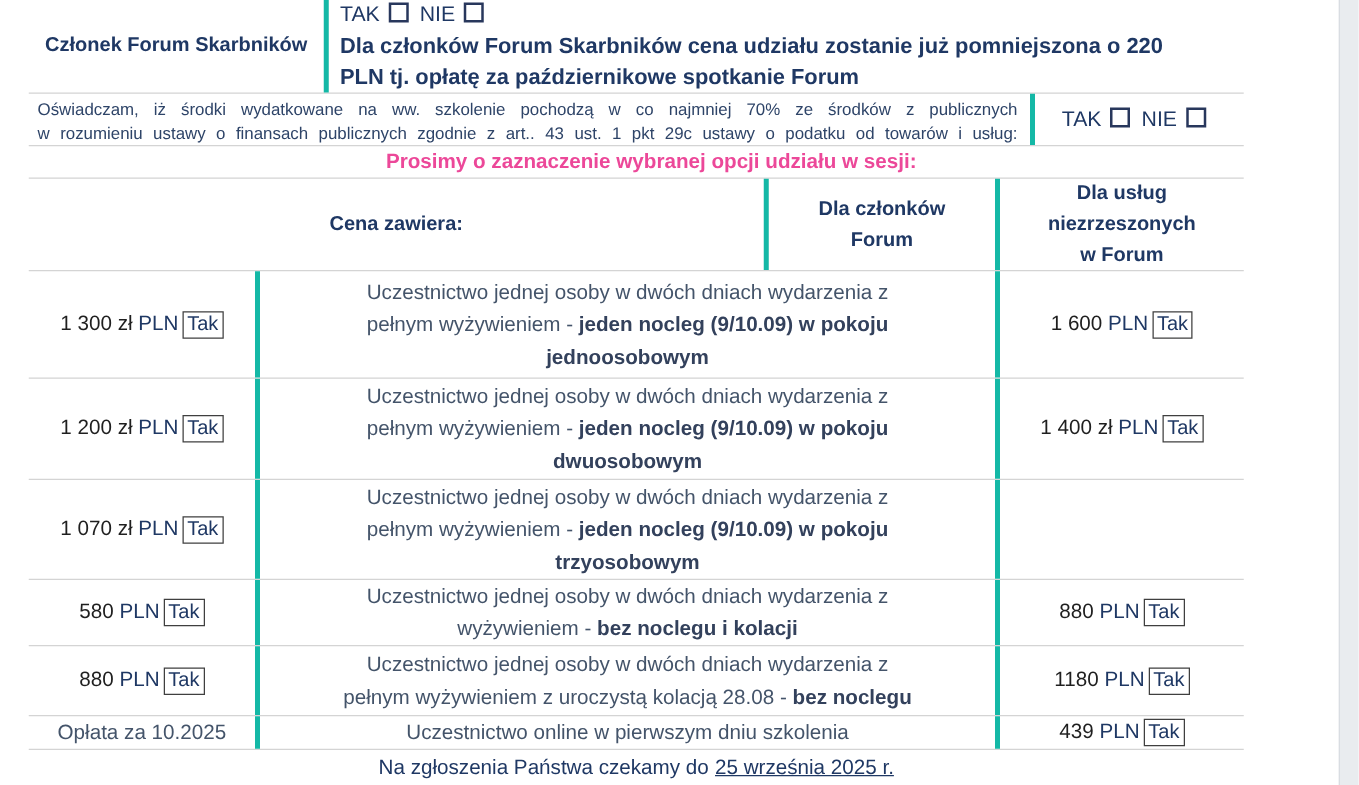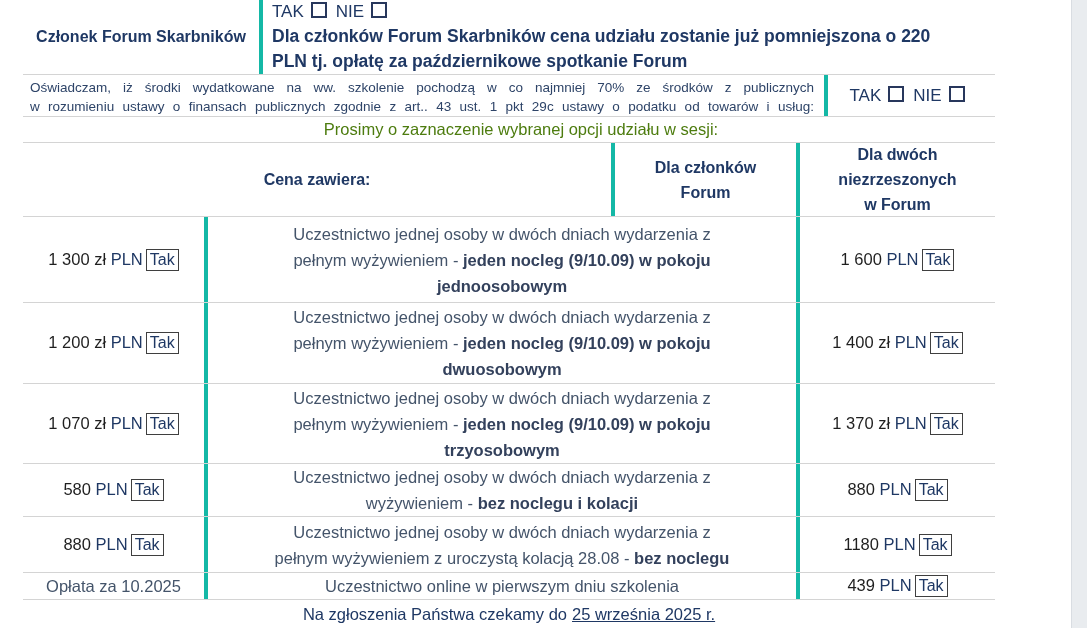--- a/index.html
+++ b/index.html
@@ -37,21 +37,21 @@
   .r-declaration { height:42px; }
   .decl-text-cell { width:805px; padding:3px 10px 0 7px; }
   .decl-line {
     font-size:13.5px; color:#2e4468; line-height:19px;
     text-align:justify; text-align-last:justify; white-space:normal;
   }
   .decl-taknie-cell { flex:1; display:flex; align-items:center; justify-content:center; }
 
   
   .r-prosimy { height:26px; align-items:center; justify-content:center; }
-  .section-title { font-size:16.5px; font-weight:normal; color:#4d7c0f;margin-left:24px; }
+  .section-title { font-size:16.5px; font-weight:bold; color:#ec4899;margin-left:24px; }
 
   
   .r-header { height:74px; }
   .c1 { width:185px; }
   .c2 { width:592px; }
   .c3 { flex:1; }
   .hcell {
     display:flex; flex-direction:column; justify-content:center; text-align:center;
     color:#1f3864; font-weight:bold; font-size:16px; line-height:25px;
   }
@@ -111,21 +111,21 @@
     <div>
       <div class="row r-header bb">
         <div class="cell c2 br hcell">
           <div>Cena zawiera:</div>
         </div>
         <div class="cell c1 br hcell" id="h-members">
             <div>Dla członków</div>
             <div>Forum</div>
           </div>
         <div class="cell c3 hcell" id="h-nonmembers">
-            <div>Dla dwóch</div>
+            <div>Dla usług</div>
             <div>niezrzeszonych</div>
             <div>w Forum</div>
           </div>
       </div>
       <div id="pricing-rows">
           <div class="row bb" style="height: 86px;">
             <div class="cell pcell c1 br">
               <div class="price"><span class="amt">1 300 zł</span> <span class="pln">PLN</span><span class="tak-box">Tak</span></div>
             </div>
             <div class="cell dcell c2 br">
@@ -151,23 +151,20 @@
             </div>
           </div>
           <div class="row bb" style="height: 80px;">
             <div class="cell pcell c1 br">
               <div class="price"><span class="amt">1 070 zł</span> <span class="pln">PLN</span><span class="tak-box">Tak</span></div>
             </div>
             <div class="cell dcell c2 br">
               <div class="desc-line"><span>Uczestnictwo jednej osoby w dwóch dniach wydarzenia z</span></div>
               <div class="desc-line"><span>pełnym wyżywieniem - </span><span class="bold">jeden nocleg (9/10.09) w pokoju</span></div>
               <div class="desc-line"><span class="bold">trzyosobowym</span></div>
-            </div>
-            <div class="cell pcell c3">
-              <div class="price"><span class="amt">1 370 zł</span> <span class="pln">PLN</span><span class="tak-box">Tak</span></div>
             </div>
           </div>
           <div class="row bb" style="height: 53px;">
             <div class="cell pcell c1 br">
               <div class="price"><span class="amt">580</span> <span class="pln">PLN</span><span class="tak-box">Tak</span></div>
             </div>
             <div class="cell dcell c2 br">
               <div class="desc-line"><span>Uczestnictwo jednej osoby w dwóch dniach wydarzenia z</span></div>
               <div class="desc-line"><span>wyżywieniem - </span><span class="bold">bez noclegu i kolacji</span></div>
             </div>

